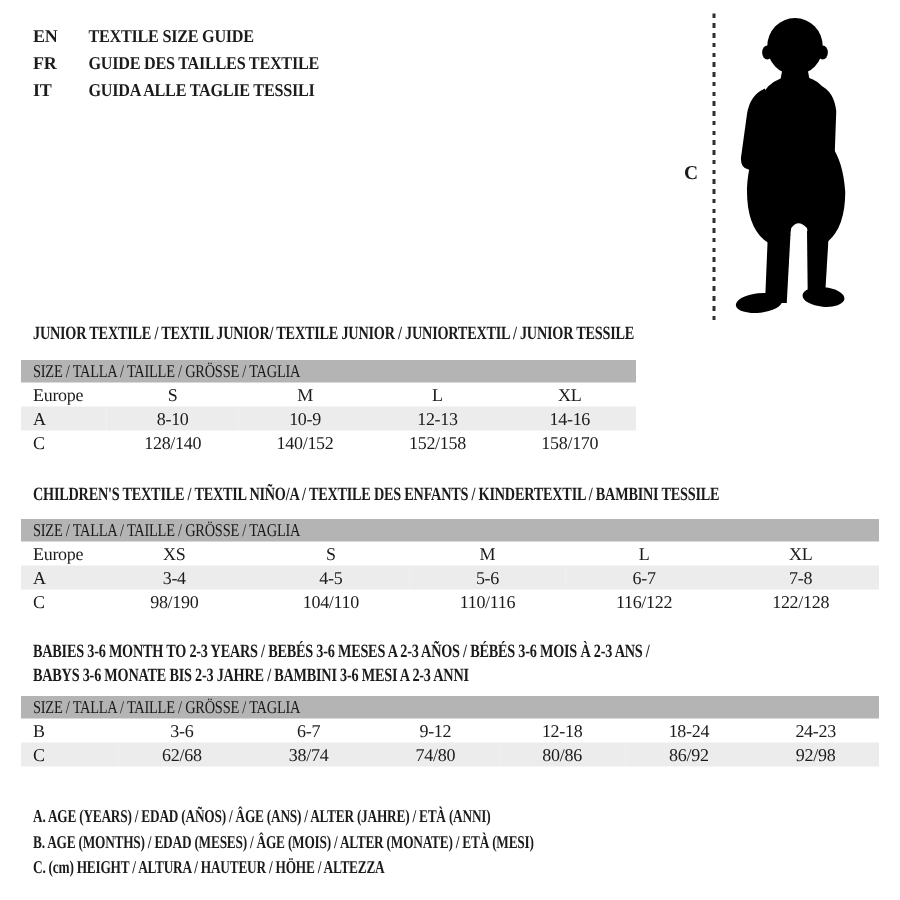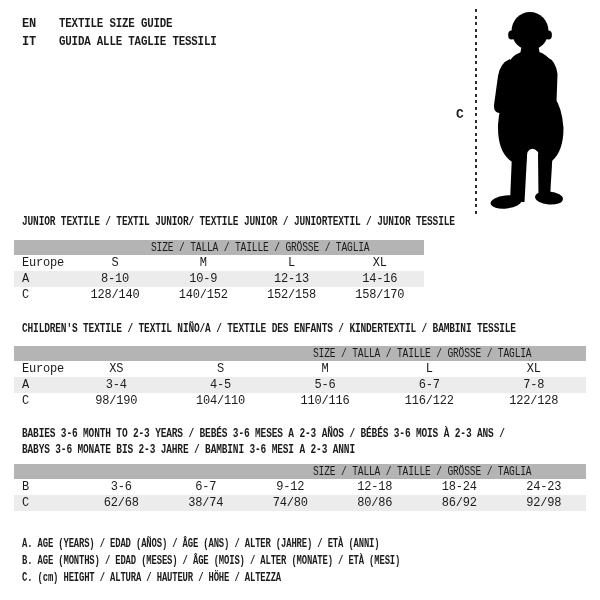--- a/index.html
+++ b/index.html
@@ -1,52 +1,56 @@
 <!DOCTYPE html>
 <html><head>
 <meta charset="utf-8">
 <style>
   html,body{margin:0;padding:0;background:#fff;}
   .page{
     position:relative;width:600px;height:600px;background:#ffffff;
-    font-family:Liberation Mono, monospace;color:#1b1b1b;overflow:hidden;
+    font-family:Liberation Serif, serif;color:#1b1b1b;overflow:hidden;
     letter-spacing:-0.2px;
   }
   
   .lang-block{position:absolute;left:22px;top:15px;}
   .lang-row{display:flex;height:18px;align-items:center;font-weight:bold;font-size:12px;}
   .lang-code{width:37px;flex:0 0 37px;}
   .lang-text{display:inline-block;transform:scaleX(0.9);transform-origin:0 50%;white-space:nowrap;}
   
   .height-line{position:absolute;left:475px;top:9px;width:2px;height:207px;
     background:repeating-linear-gradient(to bottom,#2e2e2e 0 3px,transparent 3px 6.5px);}
   .figure-label{position:absolute;left:456px;top:107px;font-weight:bold;font-size:13px;}
   .silhouette{position:absolute;left:486px;top:10px;width:80px;height:200px;}
   
   .sec-title{position:absolute;left:22px;font-weight:bold;font-size:12.5px;white-space:nowrap;
     transform:scaleX(0.76);transform-origin:0 50%;}
   
   table.size-table{position:absolute;border-collapse:collapse;table-layout:fixed;font-size:12px;}
   table.size-table td{height:16px;padding:0;text-align:center;color:#1b1b1b;font-size:12px;}
   table.size-table td.lbl{text-align:left;padding-left:8px;margin-top:28px;}
-  tr.bar-row td{height:15px;text-align:right;padding-left:8px;}
+  tr.bar-row td{height:15px;text-align:left;padding-left:8px;}
   .hdr-cond{display:inline-block;transform:scaleX(0.8);transform-origin:0 50%;white-space:nowrap;font-size:12px;}
   
   .footnote{position:absolute;left:22px;font-weight:bold;font-size:12px;white-space:nowrap;
     transform:scaleX(0.74);transform-origin:0 50%;}
 </style>
 </head>
 <body>
 
 <div class="page">
 
   <div class="lang-block">
     <div class="lang-row">
       <span class="lang-code">EN</span>
       <span class="lang-text">TEXTILE SIZE GUIDE</span>
+    </div>
+    <div class="lang-row">
+      <span class="lang-code">FR</span>
+      <span class="lang-text">GUIDE DES TAILLES TEXTILE</span>
     </div>
     <div class="lang-row">
       <span class="lang-code">IT</span>
       <span class="lang-text">GUIDA ALLE TAGLIE TESSILI</span>
     </div>
   </div>
 
   <div class="height-line"></div>
   <div class="figure-label">C</div>
   <svg class="silhouette" viewBox="0 0 80 200" aria-hidden="true">

